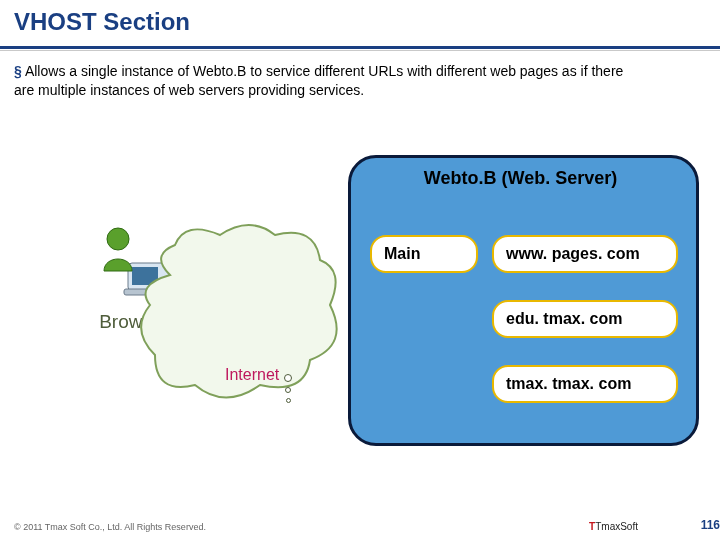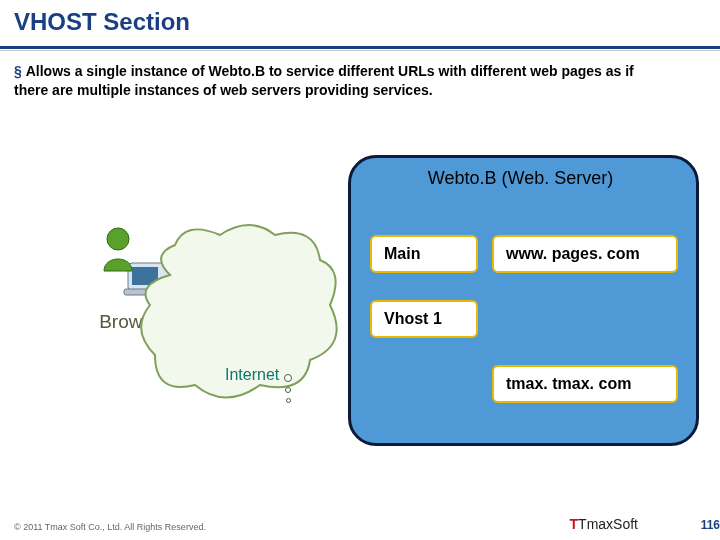--- a/index.html
+++ b/index.html
@@ -2,46 +2,46 @@
 <html><head>
 <meta charset="utf-8">
 <style>
   html,body{margin:0;padding:0;width:720px;height:540px;background:#fff;font-family:Arial,Helvetica,sans-serif;color:#222;overflow:hidden}
   .slide{position:relative;width:652px;height:540px}
   .title{position:absolute;left:14px;top:8px;font-size:24px;font-weight:700;color:#1a3f82}
   .rule1{position:absolute;left:0;top:46px;width:720px;height:3px;background:#1a3f82}
   .rule2{position:absolute;left:0;top:50px;width:720px;height:1px;background:#c9c9c9}
   .desc{position:absolute;left:14px;top:62px;right:14px;font-size:14px;color:#000;line-height:1.35}
   .desc .bullet{color:#1a3f82;font-weight:700}
-  .desc b{font-weight:700}
+  .desc b{font-weight:400}
 
   
   .browser-icon{position:absolute;left:100px;top:225px;width:80px;height:80px}
   .browser-label{position:absolute;left:54px;top:311px;width:160px;text-align:center;font-size:19px;color:#4f5d3b}
   .cloud{position:absolute;left:130px;top:215px;width:220px;height:190px}
-  .internet-label{position:absolute;left:225px;top:366px;font-size:16px;color:#0f766e}
+  .internet-label{position:absolute;left:225px;top:366px;font-size:16px;color:#be185d}
 
   
   .server-box{position:absolute;left:348px;top:155px;width:345px;height:285px;background:#4f9ad6;border:3px solid #0a1a3a;border-radius:28px}
-  .server-title{position:absolute;left:348px;top:168px;width:345px;text-align:center;font-size:18px;font-weight:400;color:#000}
+  .server-title{position:absolute;left:348px;top:168px;width:345px;text-align:center;font-size:18px;font-weight:700;color:#000}
 
-  .pill{position:absolute;height:38px;background:#fff;border:2px solid #e9b800;border-radius:6px;display:flex;align-items:center;padding:0 12px;font-size:16px;font-weight:700;color:#000;box-sizing:border-box}
+  .pill{position:absolute;height:38px;background:#fff;border:2px solid #e9b800;border-radius:16px;display:flex;align-items:center;padding:0 12px;font-size:16px;font-weight:700;color:#000;box-sizing:border-box}
   .pill.left{left:370px;width:108px}
   .pill.right{left:492px;width:186px}
   .row1{top:235px}.row2{top:300px}.row3{top:365px}
 
   
   .dots{position:absolute;left:284px;top:370px}
   .dot{width:6px;height:6px;border:1px solid #4f5d3b;border-radius:50%;background:#fff;margin:4px 0}
   .dot.small{width:4px;height:4px;margin:5px 1px}
   .dot.tiny{width:3px;height:3px;margin:5px 1.5px}
 
   .copyright{position:absolute;left:14px;bottom:8px;font-size:9px;color:#666}
   .pagenum{position:absolute;left:0;bottom:8px;width:720px;text-align:right;font-size:12px;font-weight:700;color:#1a3f82}
-  .logo{position:absolute;right:14px;bottom:8px;font-size:14px;color:#222}
+  .logo{position:absolute;right:14px;bottom:8px;font-size:10px;color:#222}
   .logo .t{color:#c4151c;font-weight:700}
 </style>
 </head>
 <body>
 <div class="slide">
 
   <div class="title">VHOST Section</div>
   <div class="rule1"></div>
   <div class="rule2"></div>
 
@@ -68,19 +68,19 @@
     <div class="dot"></div>
       <div class="dot small"></div>
       <div class="dot tiny"></div>
   </div>
 
   <div class="server-box"></div>
   <div class="server-title">Webto.B (Web. Server)</div>
 
   <div class="pill left row1">Main</div>
   <div class="pill right row1">www. pages. com</div>
-  <div class="pill left row2">Vhost 1</div>
+  <div class="pill right row2">edu. tmax. com</div>
   <div class="pill right row3">tmax. tmax. com</div>
 
   <div class="copyright">© 2011 Tmax Soft Co., Ltd. All Rights Reserved.</div>
   <div class="pagenum">116</div>
   <div class="logo"><span class="t">T</span><span>TmaxSoft</span></div>
 </div>
 
 </body></html>

